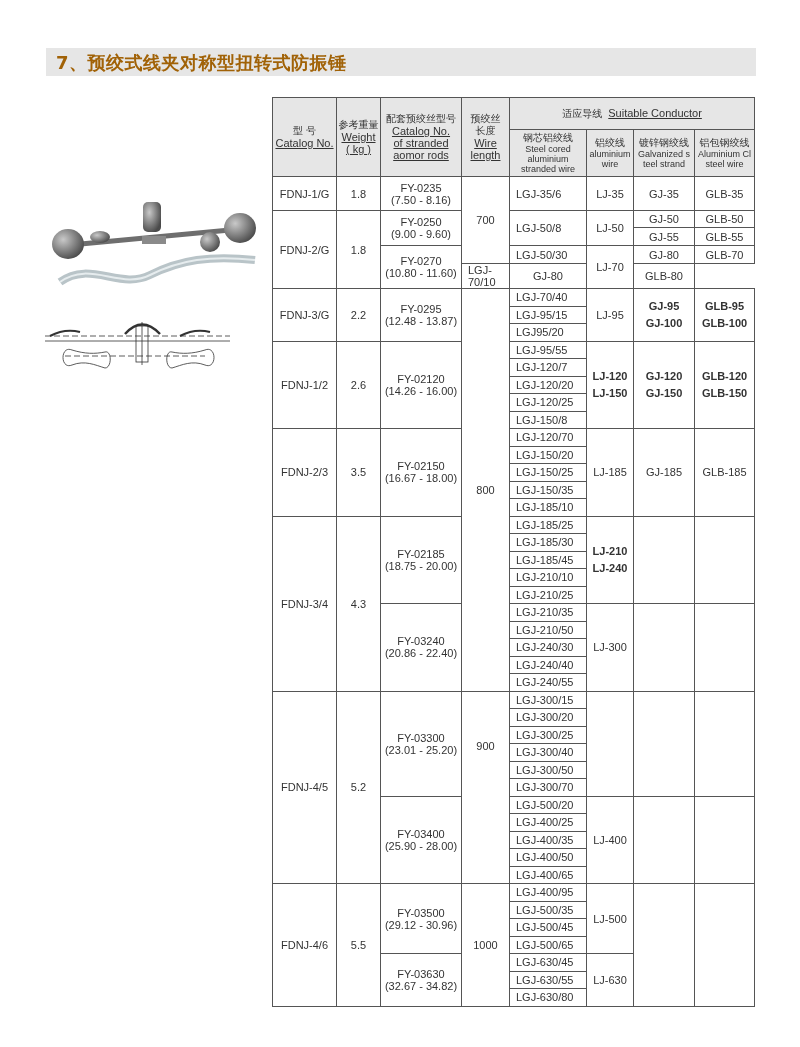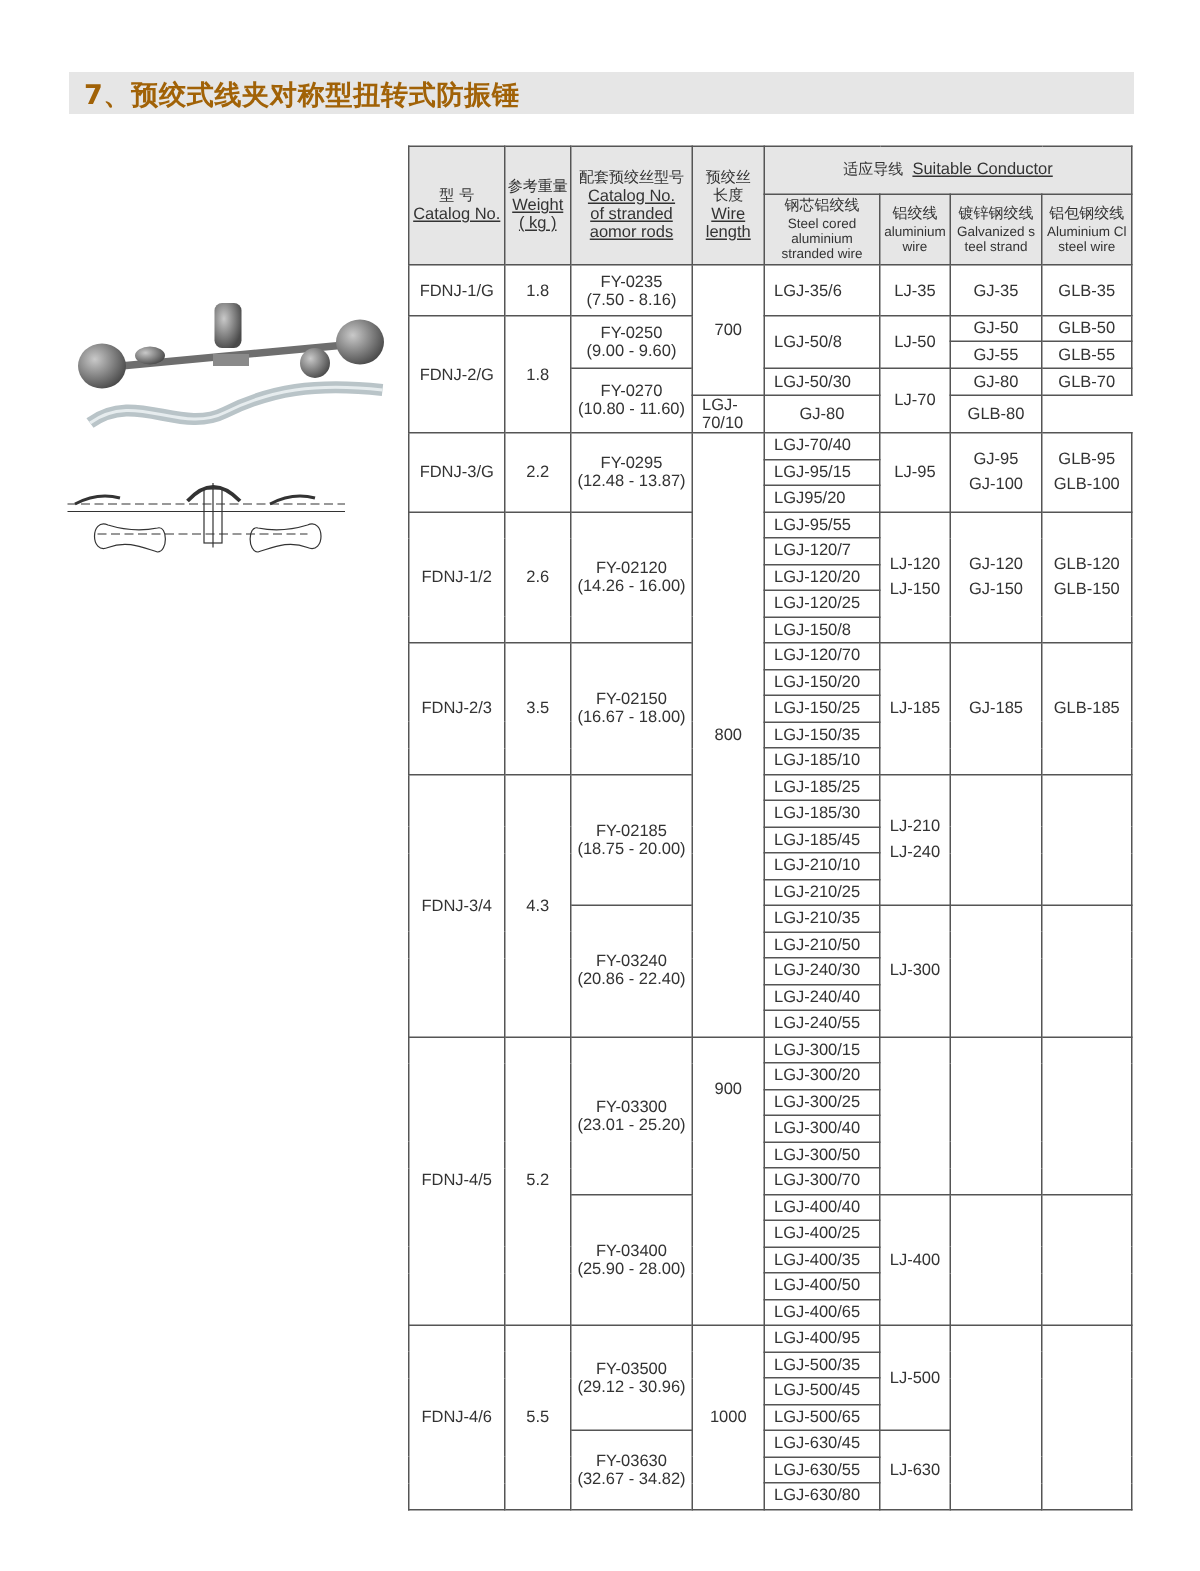--- a/index.html
+++ b/index.html
@@ -14,21 +14,21 @@
                table-layout:fixed; font-size:11px; }
   table.spec td, table.spec th { border:1px solid #555; padding:0; text-align:center;
                vertical-align:middle; font-weight:normal; line-height:12px; color:#333; }
   table.spec th { background:#e6e6e6; }
   .hdr-cn { font-size:10px; font-family:"DejaVu Sans", sans-serif; color:#333; }
   .hdr-en { font-size:11px;text-decoration:underline; }
   .hdr-sm { font-size:9px; line-height:10px; }
   .sub-cn { font-size:10px; font-family:"DejaVu Sans", sans-serif;text-align:center; }
   .lgj { text-align:left !important; padding-left:6px !important; border-left:1px solid #555;
          border-right:1px solid #555; }
-  .stack div { line-height:17px; }
+  .stack div { line-height:17px;font-weight:bold; }
 </style>
 </head>
 <body>
 
 <div class="title-bar">
   <span>7、预绞式线夹对称型扭转式防振锤</span>
 </div>
 
 <svg class="illus" viewBox="0 0 240 180">
   <defs>
@@ -310,21 +310,21 @@
         <td class="lgj">LGJ-240/55</td>
       </tr>
 
     <tr style="height:17.5px">
       <td rowspan="11">FDNJ-4/5</td>
       <td rowspan="11">5.2</td>
       <td rowspan="6">
         <div>FY-03300</div>
         <div>(23.01 - 25.20)</div>
       </td>
-      <td rowspan="11" style="vertical-align:top;padding-top:28px;">900</td>
+      <td rowspan="11" style="vertical-align:top;padding-top:48px;">900</td>
       <td class="lgj">LGJ-300/15</td>
       <td rowspan="6"></td>
       <td rowspan="6"></td>
       <td rowspan="6"></td>
     </tr>
     <tr style="height:17.5px">
         <td class="lgj">LGJ-300/20</td>
       </tr>
     <tr style="height:17.5px">
         <td class="lgj">LGJ-300/25</td>
@@ -337,21 +337,21 @@
       </tr>
     <tr style="height:17.5px">
         <td class="lgj">LGJ-300/70</td>
       </tr>
 
     <tr style="height:17.5px">
       <td rowspan="5">
         <div>FY-03400</div>
         <div>(25.90 - 28.00)</div>
       </td>
-      <td class="lgj">LGJ-400/40</td>
+      <td class="lgj">LGJ-500/20</td>
       <td rowspan="5">LJ-400</td>
       <td rowspan="5"></td>
       <td rowspan="5"></td>
     </tr>
     <tr style="height:17.5px">
         <td class="lgj">LGJ-400/25</td>
       </tr>
     <tr style="height:17.5px">
         <td class="lgj">LGJ-400/35</td>
       </tr>

